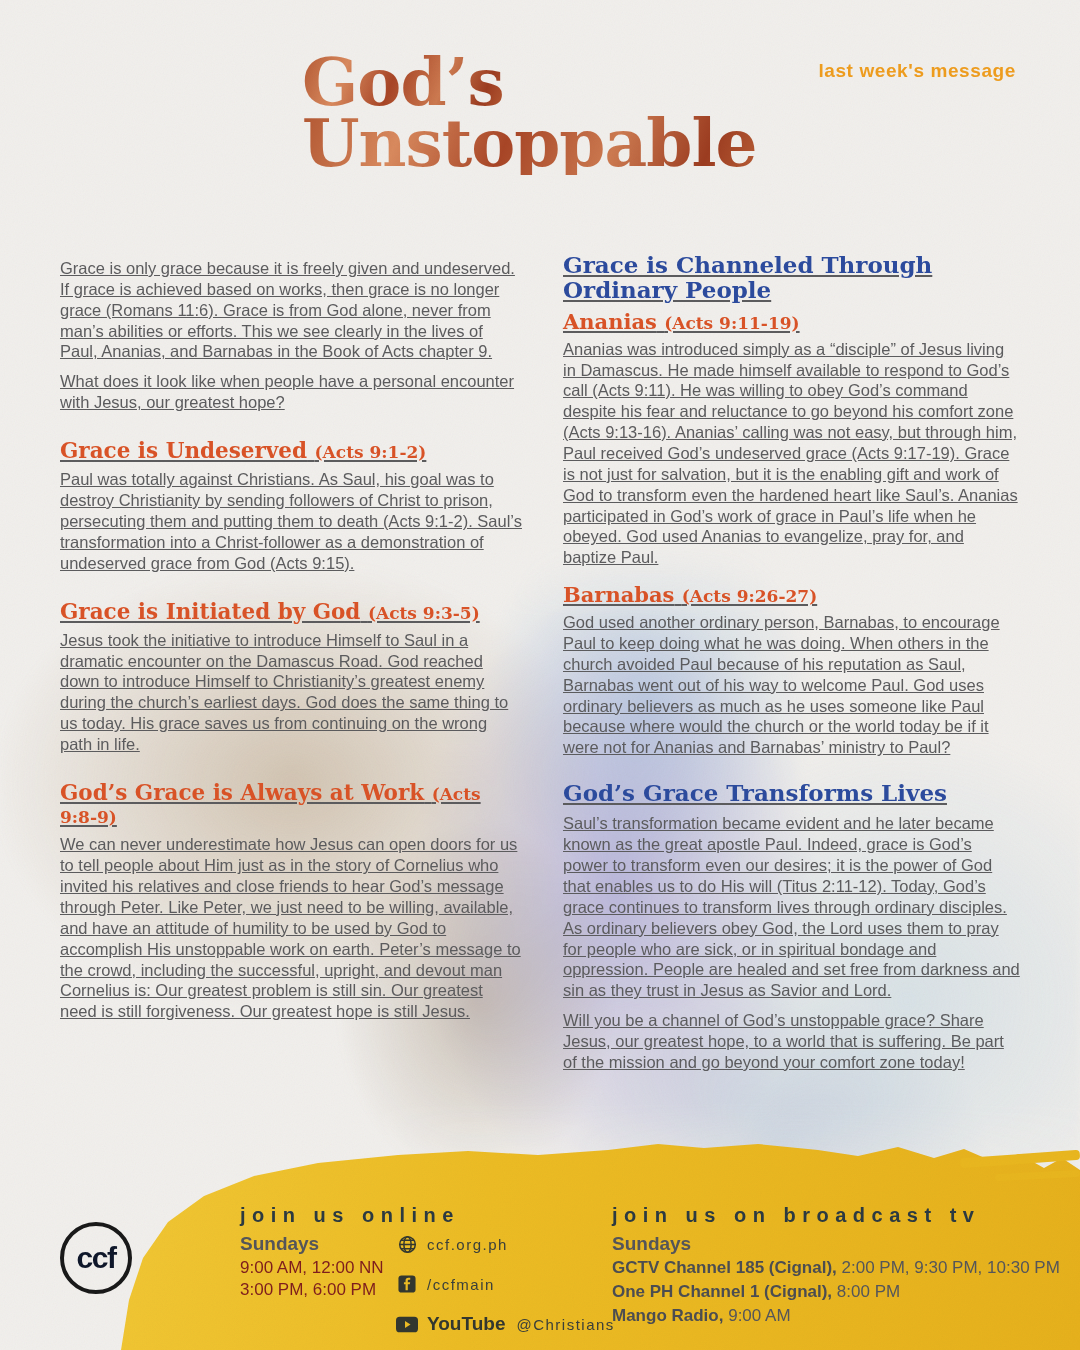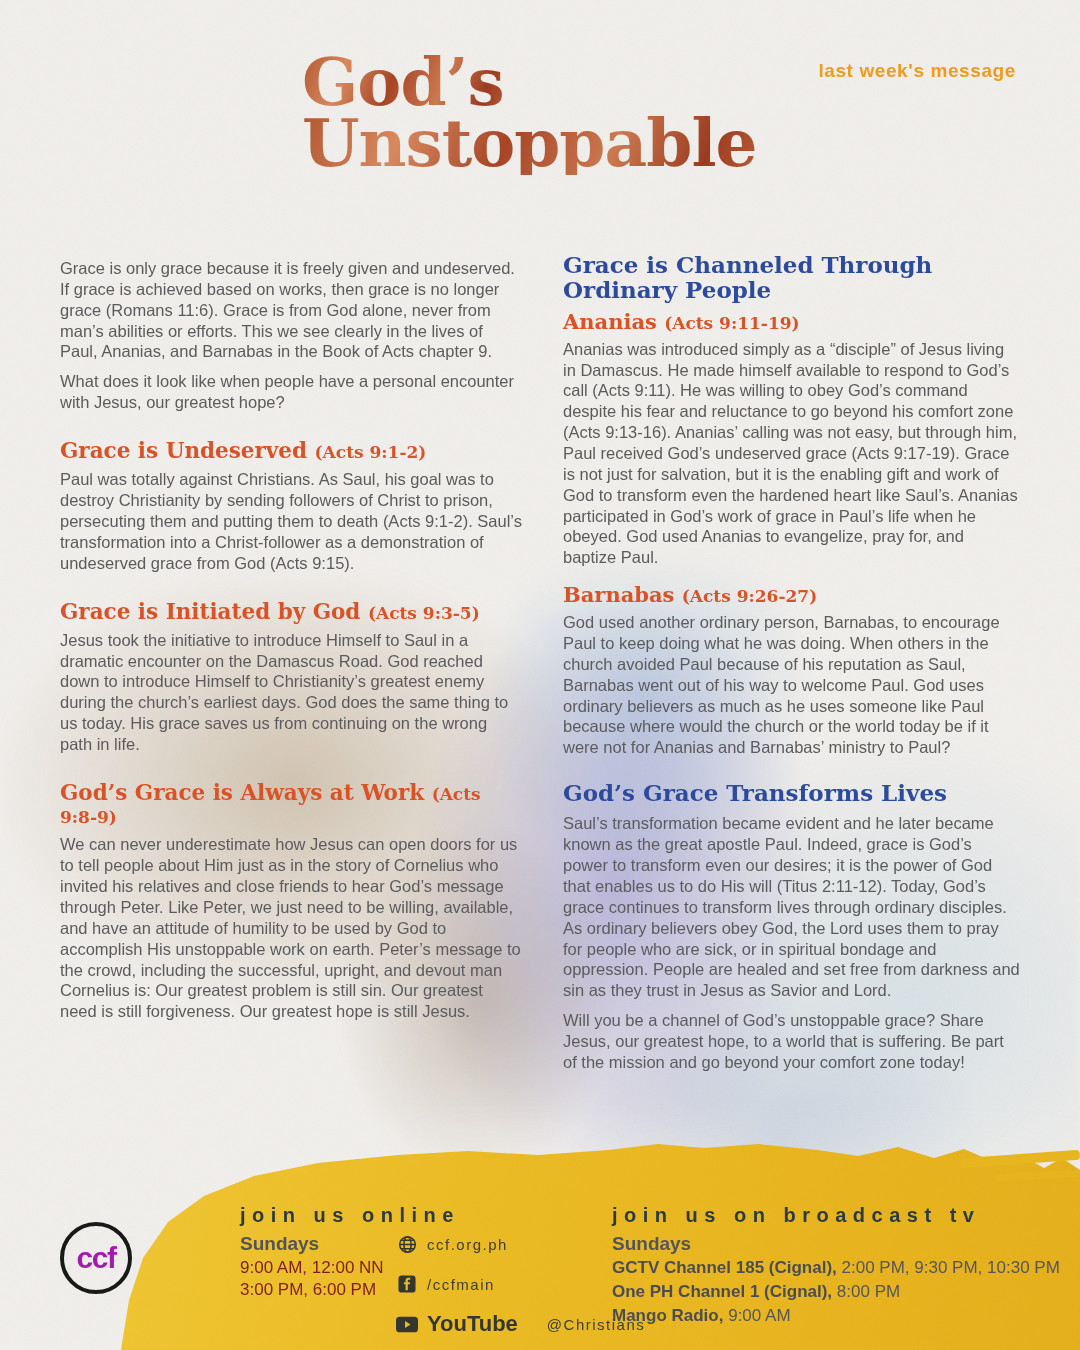--- a/index.html
+++ b/index.html
@@ -41,21 +41,21 @@
     font-size:66px;line-height:.93;letter-spacing:-1px;
     background:linear-gradient(112deg,#b35732 0%,#d98a5e 22%,#a84526 45%,#cd7a50 68%,#9c3c20 88%,#b85c35 100%);
     -webkit-background-clip:text;background-clip:text;color:transparent;
     width:fit-content;
   }
   .badge{
     position:absolute;right:64px;top:60px;
     font-size:19px;font-weight:bold;letter-spacing:.6px;color:#ef9d1e;white-space:nowrap;
   }
   
-  .col{position:absolute;color:#5c5c5e;font-size:16.5px;line-height:1.265;}
+  .col{position:absolute;color:#5c5c5e;font-size:16.5px;line-height:1.265;text-decoration:underline;}
   .col p{margin:0 0 9px 0;}
   .col-left{left:60px;top:258px;width:462px;}
   .col-right{left:563px;top:252px;width:458px;}
   .h-orange{
     font-family:"DejaVu Serif","Liberation Serif",serif;font-weight:bold;
     color:#da5327;font-size:21.5px;line-height:1.08;margin:24px 0 7px 0;
   }
   .col-left .h-orange{margin-top:26px;}
   .h-orange .ref, .h-sub .ref{font-size:17px;}
   .h-blue{
@@ -75,30 +75,30 @@
     background:linear-gradient(100deg,#f2ca39 0%,#ecbc24 45%,#e6b11c 100%);
     clip-path:polygon(121px 250px,129px 200px,143px 158px,168px 122px,204px 96px,254px 76px,318px 63px,398px 55px,468px 51px,538px 55px,608px 50px,658px 44px,704px 48px,758px 44px,818px 50px,858px 56px,898px 47px,934px 58px,964px 49px,994px 62px,1019px 54px,1044px 68px,1062px 58px,1080px 70px,1080px 250px);
   }
   .gold-streak{position:absolute;background:#e9b71f;border-radius:4px;}
   .streak1{left:960px;top:1154px;width:120px;height:10px;transform:rotate(-4deg);}
   .streak2{left:995px;top:1172px;width:85px;height:7px;transform:rotate(-3deg);opacity:.8;}
   .ccf-logo{
     position:absolute;left:60px;top:1222px;width:64px;height:64px;
     border:4px solid #191919;border-radius:50%;
     display:flex;align-items:center;justify-content:center;
-    color:#a21caf;font-weight:bold;font-size:30px;letter-spacing:-1.5px;
+    color:#0f172a;font-weight:bold;font-size:30px;letter-spacing:-1.5px;
   }
   .f-head{
     position:absolute;color:#2c3a41;font-size:20px;font-weight:bold;letter-spacing:6.5px;white-space:nowrap;
   }
   .f-day{position:absolute;color:#54555a;font-size:19px;font-weight:bold;}
   .f-times{position:absolute;color:#7f1d1d;font-size:17px;line-height:1.3;}
   .f-links{position:absolute;display:flex;flex-direction:column;gap:20px;}
   .f-link{display:flex;align-items:center;gap:9px;color:#3a3f3a;font-size:15px;letter-spacing:1.5px;height:20px;}
-  .f-link .yt-word{font-weight:bold;font-size:22px;letter-spacing:0;margin-right:20px;color:#33372f;}
+  .f-link .yt-word{font-weight:bold;font-size:19px;letter-spacing:0;margin-right:2px;color:#33372f;}
   .f-rows{position:absolute;color:#55565a;font-size:17px;line-height:1.42;}
   .f-rows b{color:#4c4d51;}
   .icon-box{width:22px;display:flex;justify-content:center;}
   
   .grain{position:absolute;left:0;top:0;z-index:60;pointer-events:none;mix-blend-mode:multiply;opacity:.055;}
 </style>
 </head>
 <body>
 
 <div class="page">

